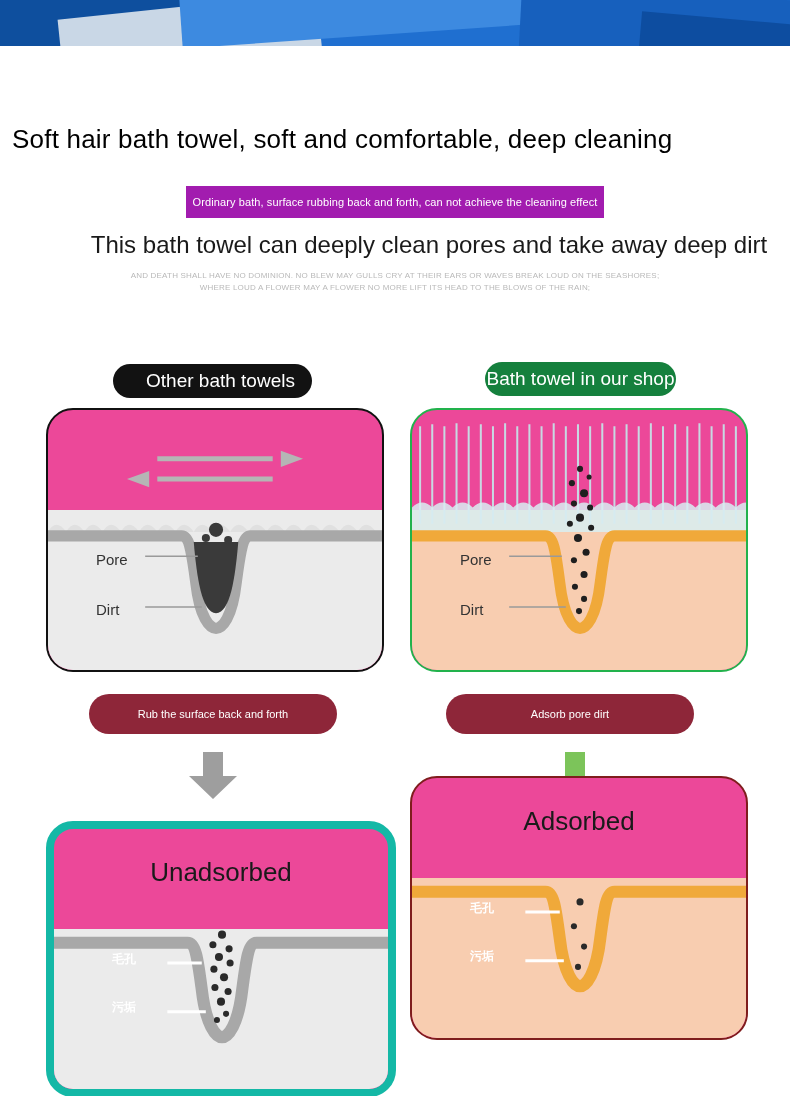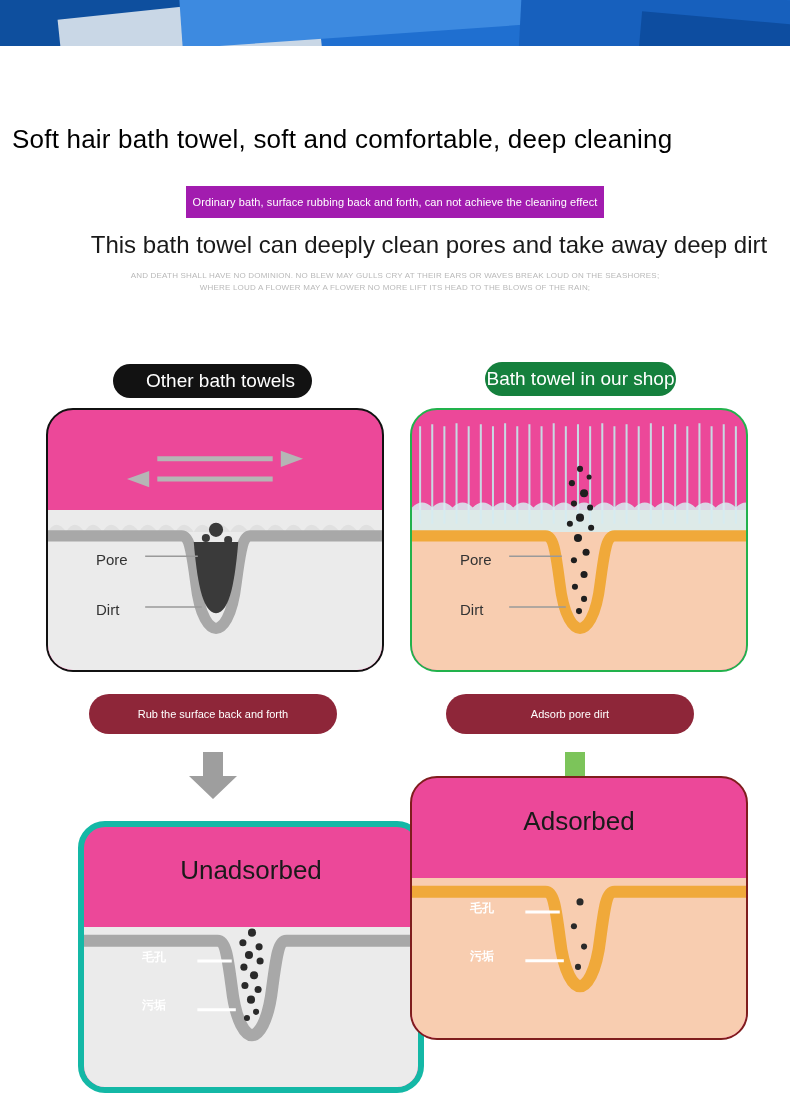--- a/index.html
+++ b/index.html
@@ -84,21 +84,21 @@
     text-align:center;font-size:19px;color:#1a1a1a;
     pointer-events:none;
   }
 
   
   .panel{
     position:absolute;background:#ec4899;overflow:hidden;border-radius:27px;
   }
   .panel-left-top{left:46px;top:408px;width:334px;height:260px;border:2px solid #111;}
   .panel-right-top{left:410px;top:408px;width:334px;height:260px;border:2px solid #22b24c;}
-  .panel-left-bot{left:46px;top:821px;width:334px;height:260px;border:6px solid #14b8a6;margin-left:32px;}
+  .panel-left-bot{left:46px;top:821px;width:334px;height:260px;border:8px solid #14b8a6;}
   .panel-right-bot{left:410px;top:776px;width:334px;height:260px;border:2px solid #7f1d1d;}
 
   .panel-inner-gray{position:absolute;left:0;bottom:0;width:100%;height:160px;background:#ebebeb;}
   .panel-inner-skin{position:absolute;left:0;bottom:0;width:100%;height:160px;background:#f8cdb0;}
 
   .bigword{
     position:absolute;left:0;top:28px;width:100%;text-align:center;
     font-size:26px;color:#1a1a1a;
   }
 

